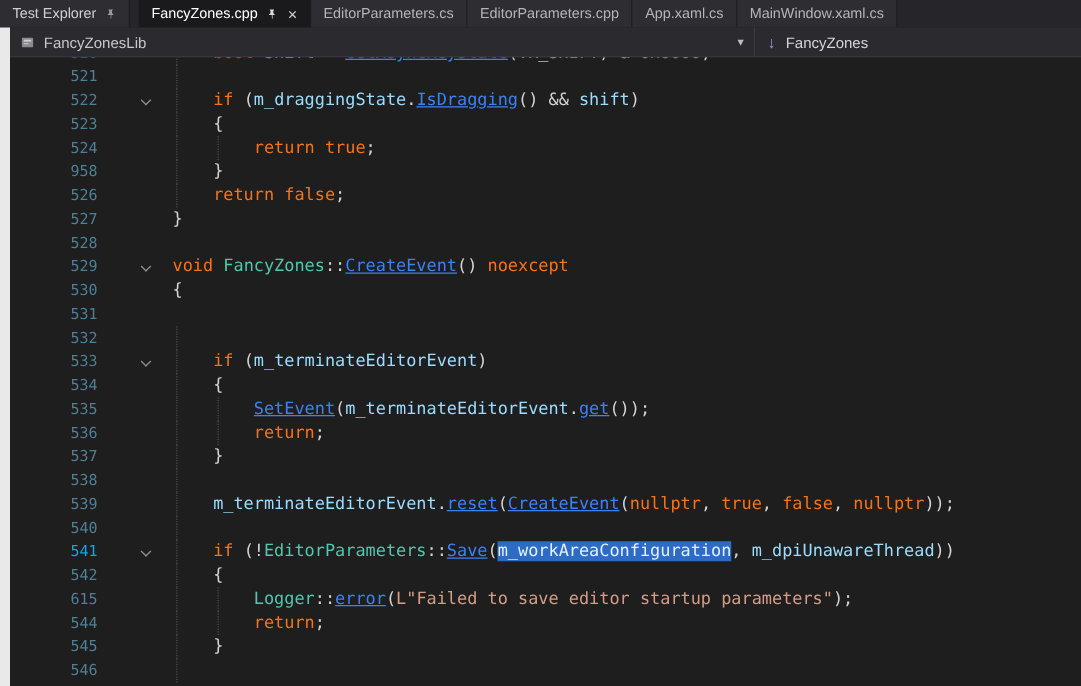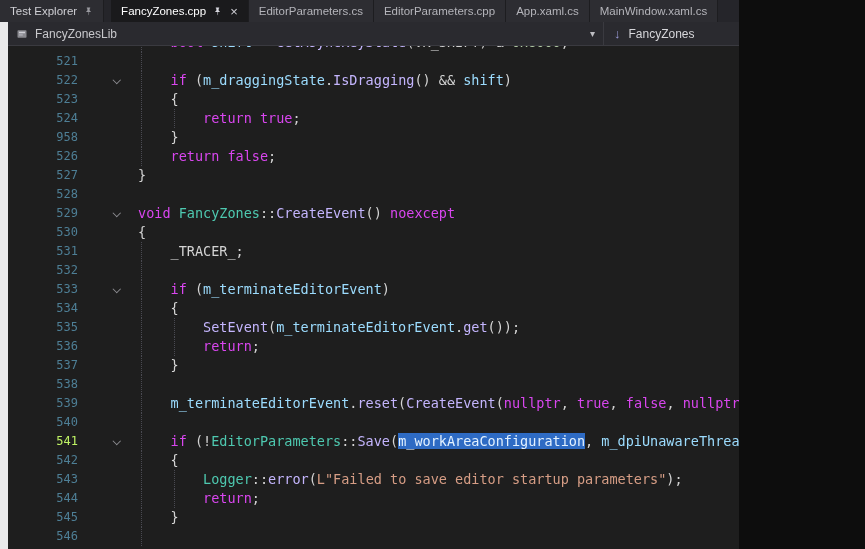--- a/index.html
+++ b/index.html
@@ -1,17 +1,17 @@
 <!DOCTYPE html>
 <html><head>
 <meta charset="utf-8">
 <style>
   * { margin:0; padding:0; box-sizing:border-box; }
   html,body { background:#0d0d0d; font-family:"Liberation Sans",sans-serif; }
-  .screen { position:relative; width:739px; height:549px; background:#1e1e1e; overflow:hidden; }
+  .screen { position:relative; width:865px; height:549px; background:#1e1e1e; overflow:hidden; }
 
   
   .tabbar { position:absolute; left:0; top:0; width:865px; height:22px; background:#25252a;
             display:flex; align-items:stretch; font-size:11.5px; color:#b4b4ba; }
   .tab { display:flex; align-items:center; padding:0 10px; background:#2d2d32;
          border-right:1px solid #1d1d20; white-space:nowrap; cursor:default; }
   .tab.tool { color:#cfcfd4; margin-right:7px; }
   .tab.active { background:#1a1a1c; color:#ffffff;text-align:center; }
   .pin { display:inline-flex; align-items:center; margin-left:7px; color:#9a9aa0; }
   .tab.active .pin { color:#d8d8e0; }
@@ -29,29 +29,29 @@
 
   
   .white-strip { position:absolute; left:0; top:22px; width:8px; height:527px; background:#e9e9ea; }
 
   
   .editor { position:absolute; left:8px; top:46px; width:857px; height:503px; overflow:hidden; background:#1e1e1e; }
   .lines { margin-top:-13px; }
   .row { display:flex; height:19px; font-family:"DejaVu Sans Mono",monospace;
          font-size:13.5px; line-height:19px; }
   .num { width:80px; text-align:right; padding-right:10px; color:#4e7f96; font-size:12px; }
-  .num.cur { color:#bef264; }
+  .num.cur { color:#0ea5e9; }
   .fold { width:50px; padding-left:26px; display:flex; align-items:center; }
   .chev { display:inline-block; width:5.5px; height:5.5px; border-right:1.5px solid #8f8f94;
           border-bottom:1.5px solid #8f8f94; transform:rotate(45deg); margin-top:-2px; }
   .code { position:relative; white-space:pre; color:#d4d4d4; flex:1; }
   .guide { position:absolute; top:0; height:19px; width:0; border-left:1px dotted #4a4a52; }
-  .tk-k { color:#d946ef; }
+  .tk-k { color:#f97316; }
   .tk-t { color:#4ec9b0; }
-  .tk-m { color:#c4b5fd; }
+  .tk-m { color:#3b82f6;text-decoration:underline; }
   .tk-v { color:#9cdcfe;margin-top:40px; }
   .tk-s { color:#d69d85; }
   .tk-n { color:#b5cea8; }
   .tk-p { color:#d4d4d4; }
   .sel  { background:#2e6bc4; color:#e2f1ff; }
 </style>
 </head>
 <body>
 
 <div class="screen">
@@ -167,21 +167,20 @@
           <div class="code"><span class="tk-k">void</span><span class="tk-p"> </span><span class="tk-t">FancyZones</span><span class="tk-p">::</span><span class="tk-m">CreateEvent</span><span class="tk-p">() </span><span class="tk-k">noexcept</span></div>
         </div>
         <div class="row">
           <div class="num">530</div>
           <div class="fold"></div>
           <div class="code"><span class="tk-p">{</span></div>
         </div>
         <div class="row">
           <div class="num">531</div>
           <div class="fold"></div>
-          <div class="code"><i class="guide" style="left: 3px;"></i><span class="tk-p">    _TRACER_;</span></div>
         </div>
         <div class="row">
           <div class="num">532</div>
           <div class="fold"></div>
           <div class="code"><i class="guide" style="left: 3px;"></i></div>
         </div>
         <div class="row">
           <div class="num">533</div>
           <div class="fold">
             <i class="chev"></i>
@@ -229,21 +228,21 @@
             <i class="chev"></i>
           </div>
           <div class="code"><i class="guide" style="left: 3px;"></i><span class="tk-p">    </span><span class="tk-k">if</span><span class="tk-p"> (!</span><span class="tk-t">EditorParameters</span><span class="tk-p">::</span><span class="tk-m">Save</span><span class="tk-p">(</span><span class="tk-v sel">m_workAreaConfiguration</span><span class="tk-p">, </span><span class="tk-v">m_dpiUnawareThread</span><span class="tk-p">))</span></div>
         </div>
         <div class="row">
           <div class="num">542</div>
           <div class="fold"></div>
           <div class="code"><i class="guide" style="left: 3px;"></i><span class="tk-p">    {</span></div>
         </div>
         <div class="row">
-          <div class="num">543</div>
+          <div class="num">615</div>
           <div class="fold"></div>
           <div class="code"><i class="guide" style="left: 3px;"></i><i class="guide" style="left: 35.5px;"></i><span class="tk-p">        </span><span class="tk-t">Logger</span><span class="tk-p">::</span><span class="tk-m">error</span><span class="tk-p">(</span><span class="tk-s">L"Failed to save editor startup parameters"</span><span class="tk-p">);</span></div>
         </div>
         <div class="row">
           <div class="num">544</div>
           <div class="fold"></div>
           <div class="code"><i class="guide" style="left: 3px;"></i><i class="guide" style="left: 35.5px;"></i><span class="tk-p">        </span><span class="tk-k">return</span><span class="tk-p">;</span></div>
         </div>
         <div class="row">
           <div class="num">545</div>

